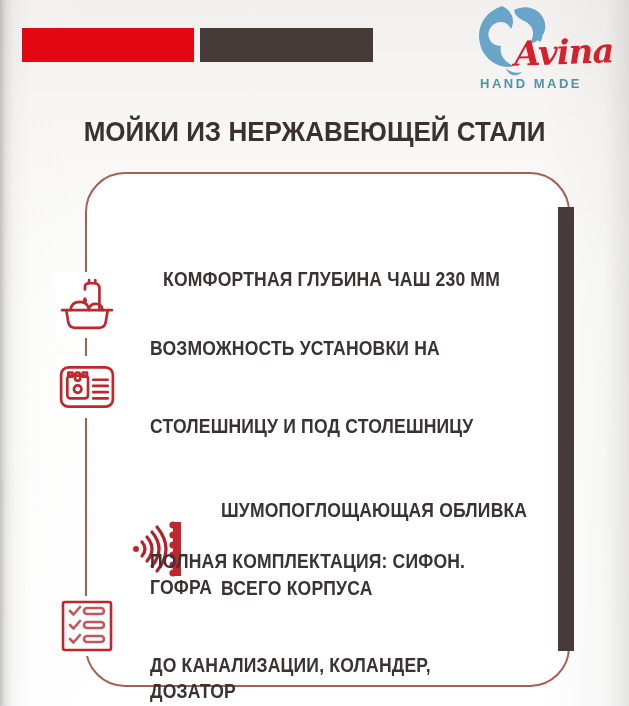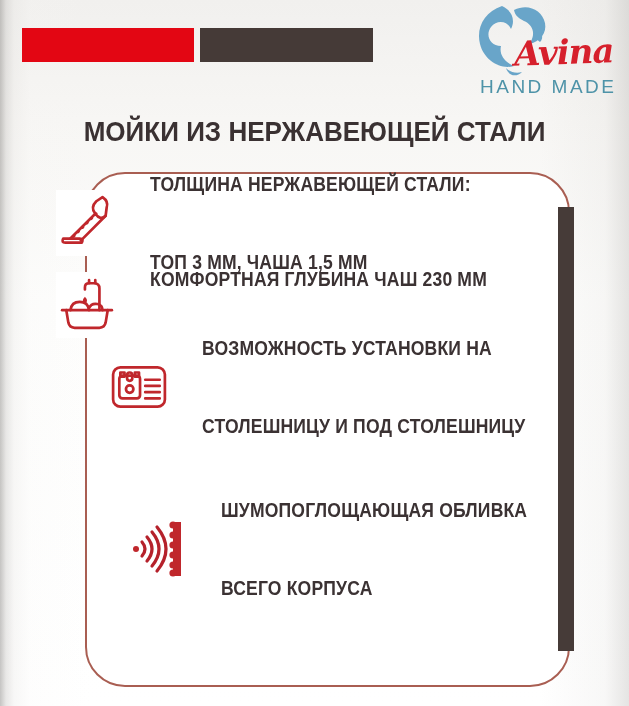--- a/index.html
+++ b/index.html
@@ -19,21 +19,21 @@
   .topbar.dark{left:200px;width:173px;background:#453a37;}
 
   
   #logo{position:absolute;left:470px;top:2px;width:155px;height:95px;}
   #logo .avina{
     position:absolute;left:44px;top:30px;
     font-family:"DejaVu Serif",serif;font-style:italic;font-weight:bold;
     font-size:34px;color:#d6202c;transform:rotate(-2deg);letter-spacing:-1px;
   }
   #logo .tagline{
-    position:absolute;left:10px;top:74px;font-size:19px;font-weight:normal;
+    position:absolute;left:10px;top:74px;font-size:13px;font-weight:bold;
     letter-spacing:2.5px;color:#4e93a8;
   }
 
   
   #title{
     position:absolute;left:0;top:116px;width:629px;text-align:center;
     font-size:28px;font-weight:800;color:#3a3132;letter-spacing:0px;
     transform:scaleX(0.93);transform-origin:50% 50%;white-space:nowrap;
   }
 
@@ -76,55 +76,40 @@
     </svg>
     <div class="avina">Avina</div>
     <div class="tagline">HAND MADE</div>
   </div>
 
   <div id="title">МОЙКИ ИЗ НЕРЖАВЕЮЩЕЙ СТАЛИ</div>
 
   <div id="card"></div>
   <div id="shadowbar"></div>
 
-  <div class="feature" style="top:190px;height:66px;">
-    <div class="icon-box">
-      <svg width="58" height="60" viewBox="0 0 56 56">
-        <path class="st" d="M5 43 L21 43 Q25 43 23 47 L7 47 Q3 47 5 43 Z"></path>
-        <path class="st" d="M12 43 L36 19"></path>
-        <path class="st" d="M22 45 L46 21"></path>
-        <path class="st" d="M36 19 Q31 13 37 7 L43 3 Q49 7 47 13 L46 21 Q41 26 36 19 Z"></path>
-        <path class="st" d="M15 41 L40 16" stroke-dasharray="1 5"></path>
-      </svg>
-    </div>
-    <div class="ftext">
-      <span>ТОЛЩИНА НЕРЖАВЕЮЩЕЙ СТАЛИ:</span>
-      <span>ТОП 3 ММ, ЧАША 1,5 ММ</span>
-    </div>
-  </div>
 
-  <div class="feature" style="top:272px;height:66px;">
+  <div class="feature" style="top:272px;height:66px;gap:13px;">
     <div class="icon-box">
       <svg width="58" height="60" viewBox="0 0 56 56">
         <path class="st" d="M4 33 H52"></path>
         <path class="st" d="M8 33 L10 45 Q11 50 16 50 H40 Q45 50 46 45 L48 33"></path>
         <path class="st" d="M12 33 Q13 25 21 25 Q29 25 30 33"></path>
         <path class="st" d="M30 31 Q32 26 38 27 Q43 28 43 33"></path>
         <path class="st" d="M40 33 V12 Q40 7 35 7 H30 Q26 7 26 11 v2"></path>
         <path class="st" d="M30 7 v-3 M36 7 v-3"></path>
         <path class="fl" d="M26 20 q4 4 0 7 q-4 -3 0 -7"></path>
       </svg>
     </div>
     <div class="ftext">
       <span>КОМФОРТНАЯ ГЛУБИНА ЧАШ 230 ММ</span>
       <span></span>
     </div>
   </div>
 
-  <div class="feature" style="top:356px;height:62px;justify-content:flex-end;">
+  <div class="feature" style="top:356px;height:62px;">
     <div class="icon-box">
       <svg width="58" height="56" viewBox="0 0 56 52">
         <rect class="st" x="3" y="7" width="50" height="38" rx="7"></rect>
         <rect class="st" x="9" y="15" width="20" height="22" rx="3" stroke-width="2.2"></rect>
         <circle class="st" cx="19" cy="28" r="3.6" stroke-width="2.2"></circle>
         <rect class="st" x="16.5" y="12" width="5" height="8" rx="2.4" fill="#fff" stroke-width="2"></rect>
         <rect class="st" x="10" y="12" width="4" height="4" stroke-width="1.8"></rect>
         <rect class="st" x="24" y="12" width="4" height="4" stroke-width="1.8"></rect>
         <path class="st" d="M34 19 H48 M34 25 H48 M34 31 H48 M34 37 H48" stroke-width="2.4"></path>
       </svg>
@@ -156,14 +141,33 @@
             <circle cx="43" cy="53" r="3.6"></circle>
         </g>
       </svg>
     </div>
     <div class="ftext">
       <span>ШУМОПОГЛОЩАЮЩАЯ ОБЛИВКА</span>
       <span>ВСЕГО КОРПУСА</span>
     </div>
   </div>
 
+  <div class="feature" style="top:596px;height:60px;">
+    <div class="icon-box">
+      <svg width="56" height="58" viewBox="0 0 56 56">
+        <rect class="st" x="4" y="4" width="48" height="48" rx="2" stroke-width="3"></rect>
+        <g fill="none" stroke="#c4565b" stroke-width="2.6" stroke-linecap="round" stroke-linejoin="round">
+          <path d="M11 13 l3.5 3.5 L21 9"></path>
+          <path d="M11 27 l3.5 3.5 L21 23"></path>
+          <path d="M11 41 l3.5 3.5 L21 37"></path>
+          <rect x="25" y="10" width="20" height="6" rx="3"></rect>
+          <rect x="25" y="24" width="20" height="6" rx="3"></rect>
+          <rect x="25" y="38" width="20" height="6" rx="3"></rect>
+        </g>
+      </svg>
+    </div>
+    <div class="ftext">
+      <span>ПОЛНАЯ КОМПЛЕКТАЦИЯ: СИФОН. ГОФРА</span>
+      <span>ДО КАНАЛИЗАЦИИ, КОЛАНДЕР, ДОЗАТОР</span>
+    </div>
+  </div>
 
 </div>
 
 </body></html>

